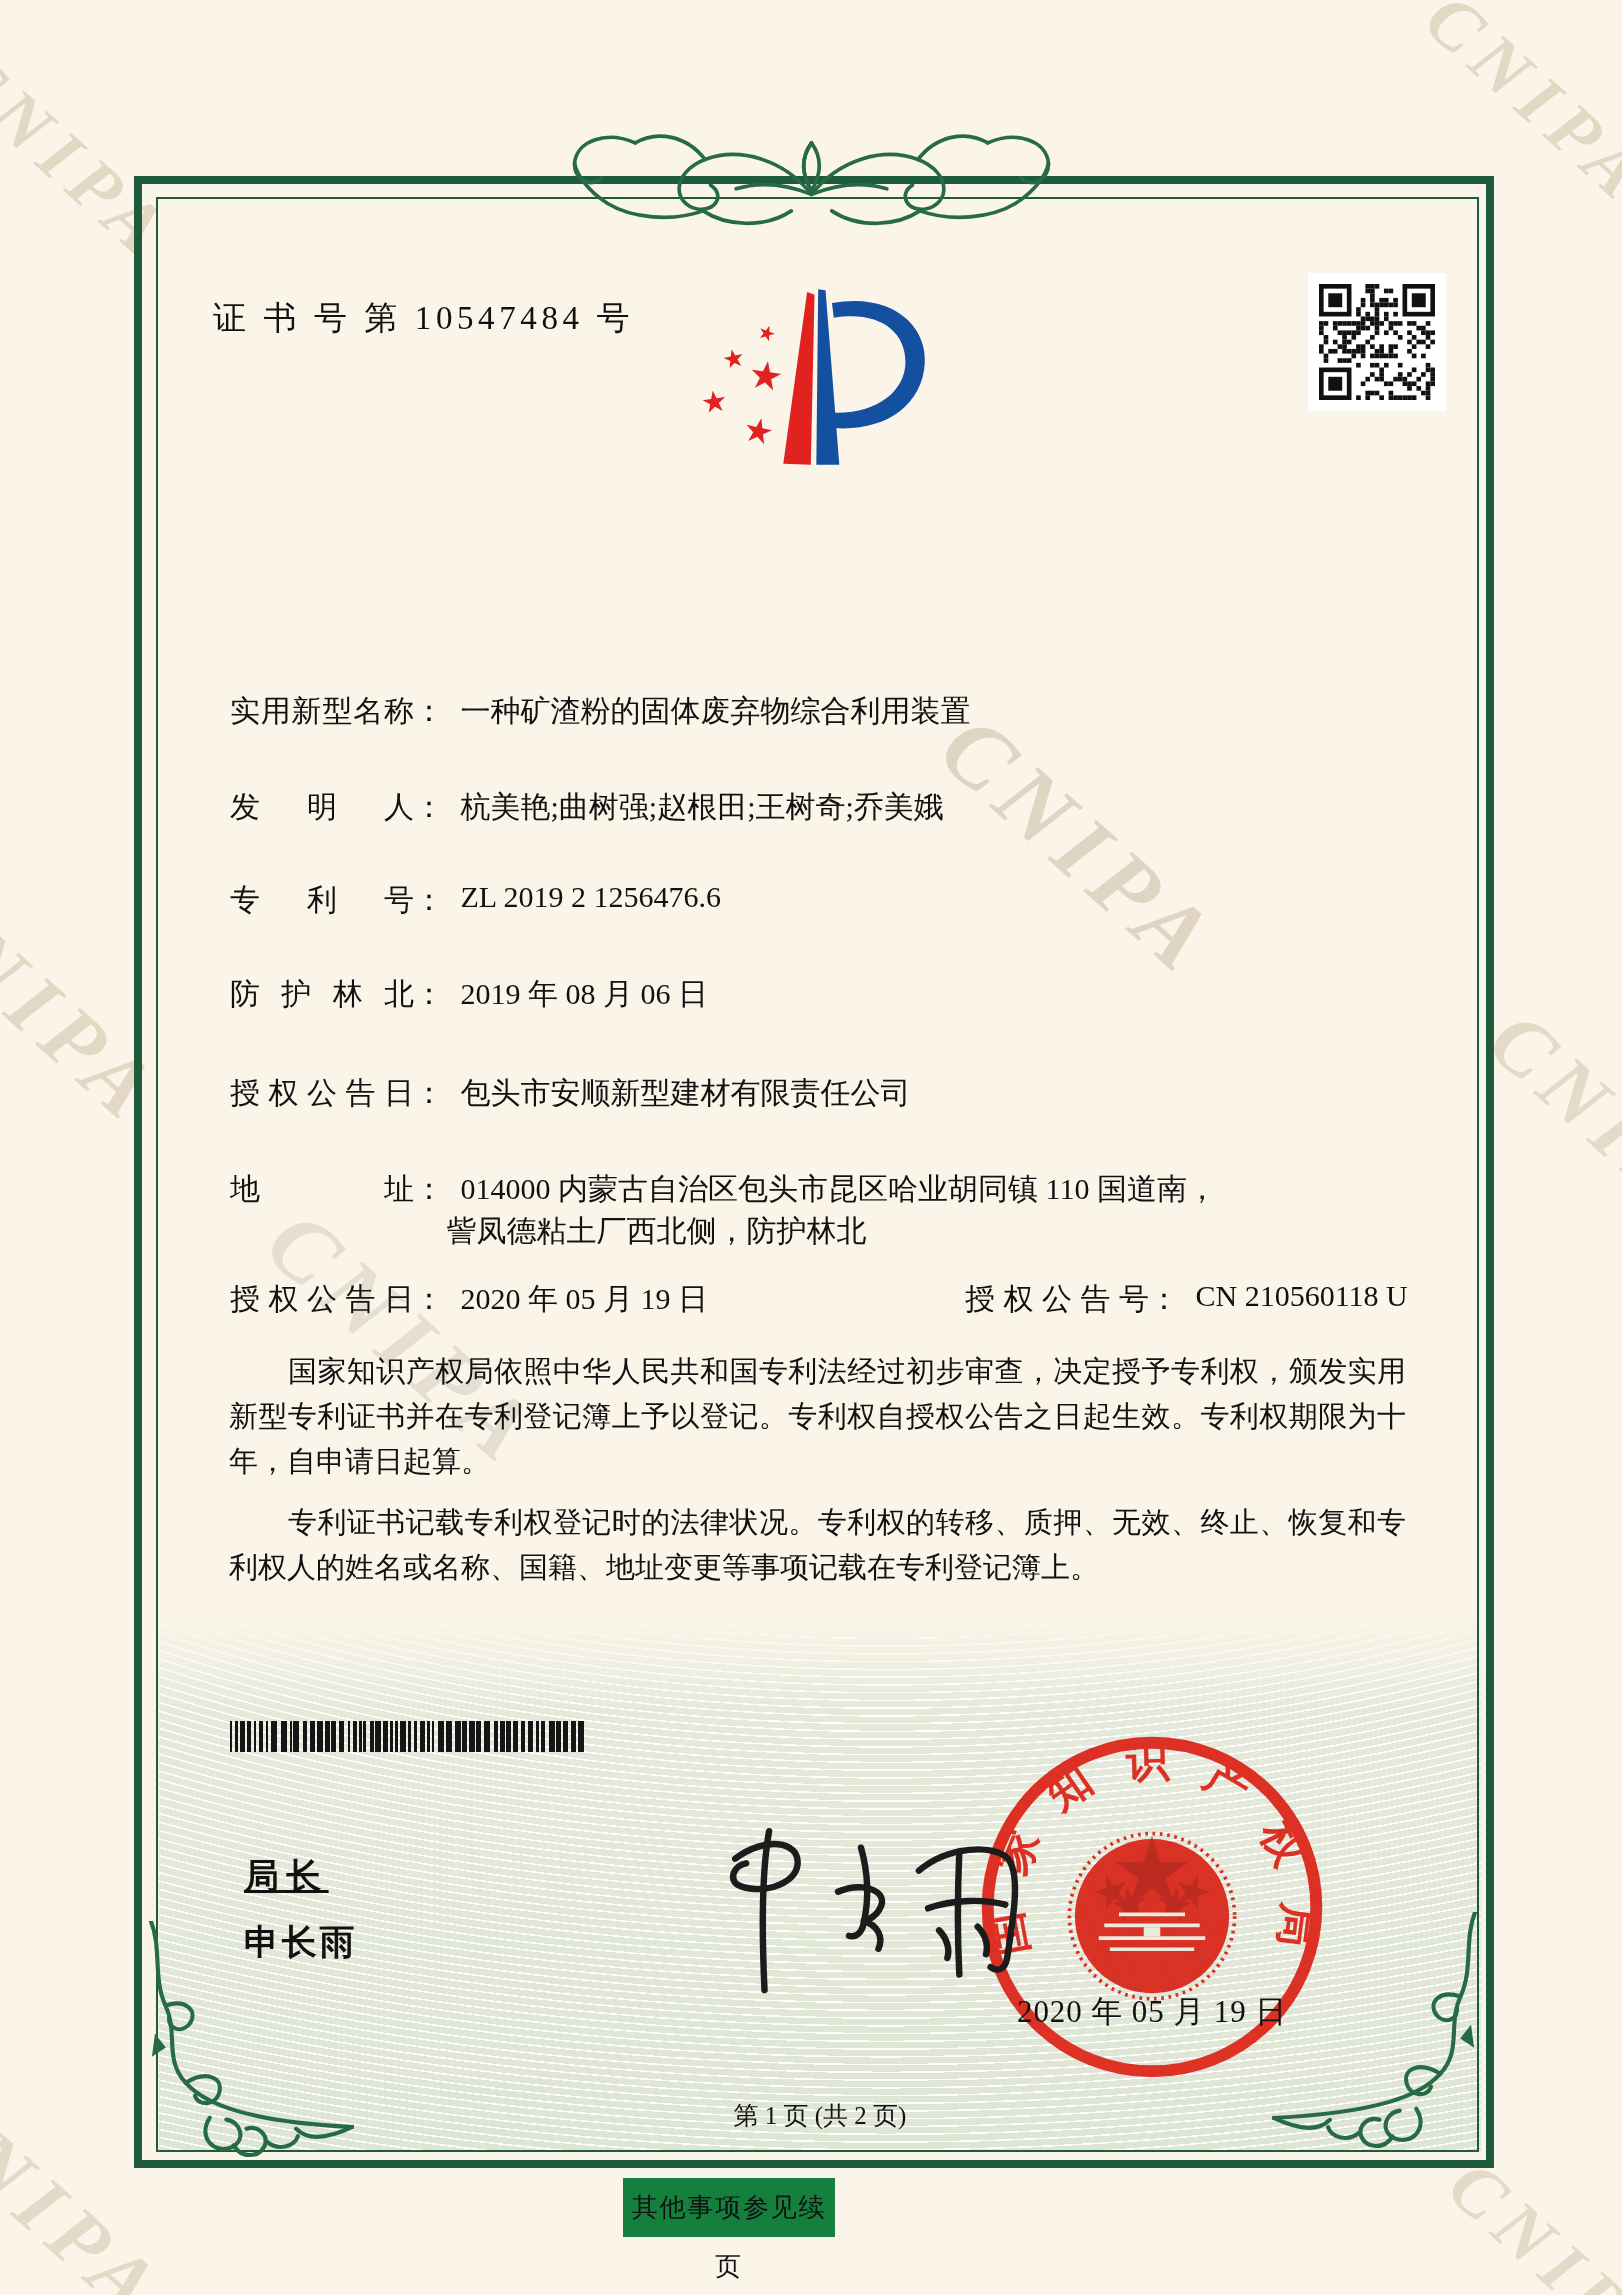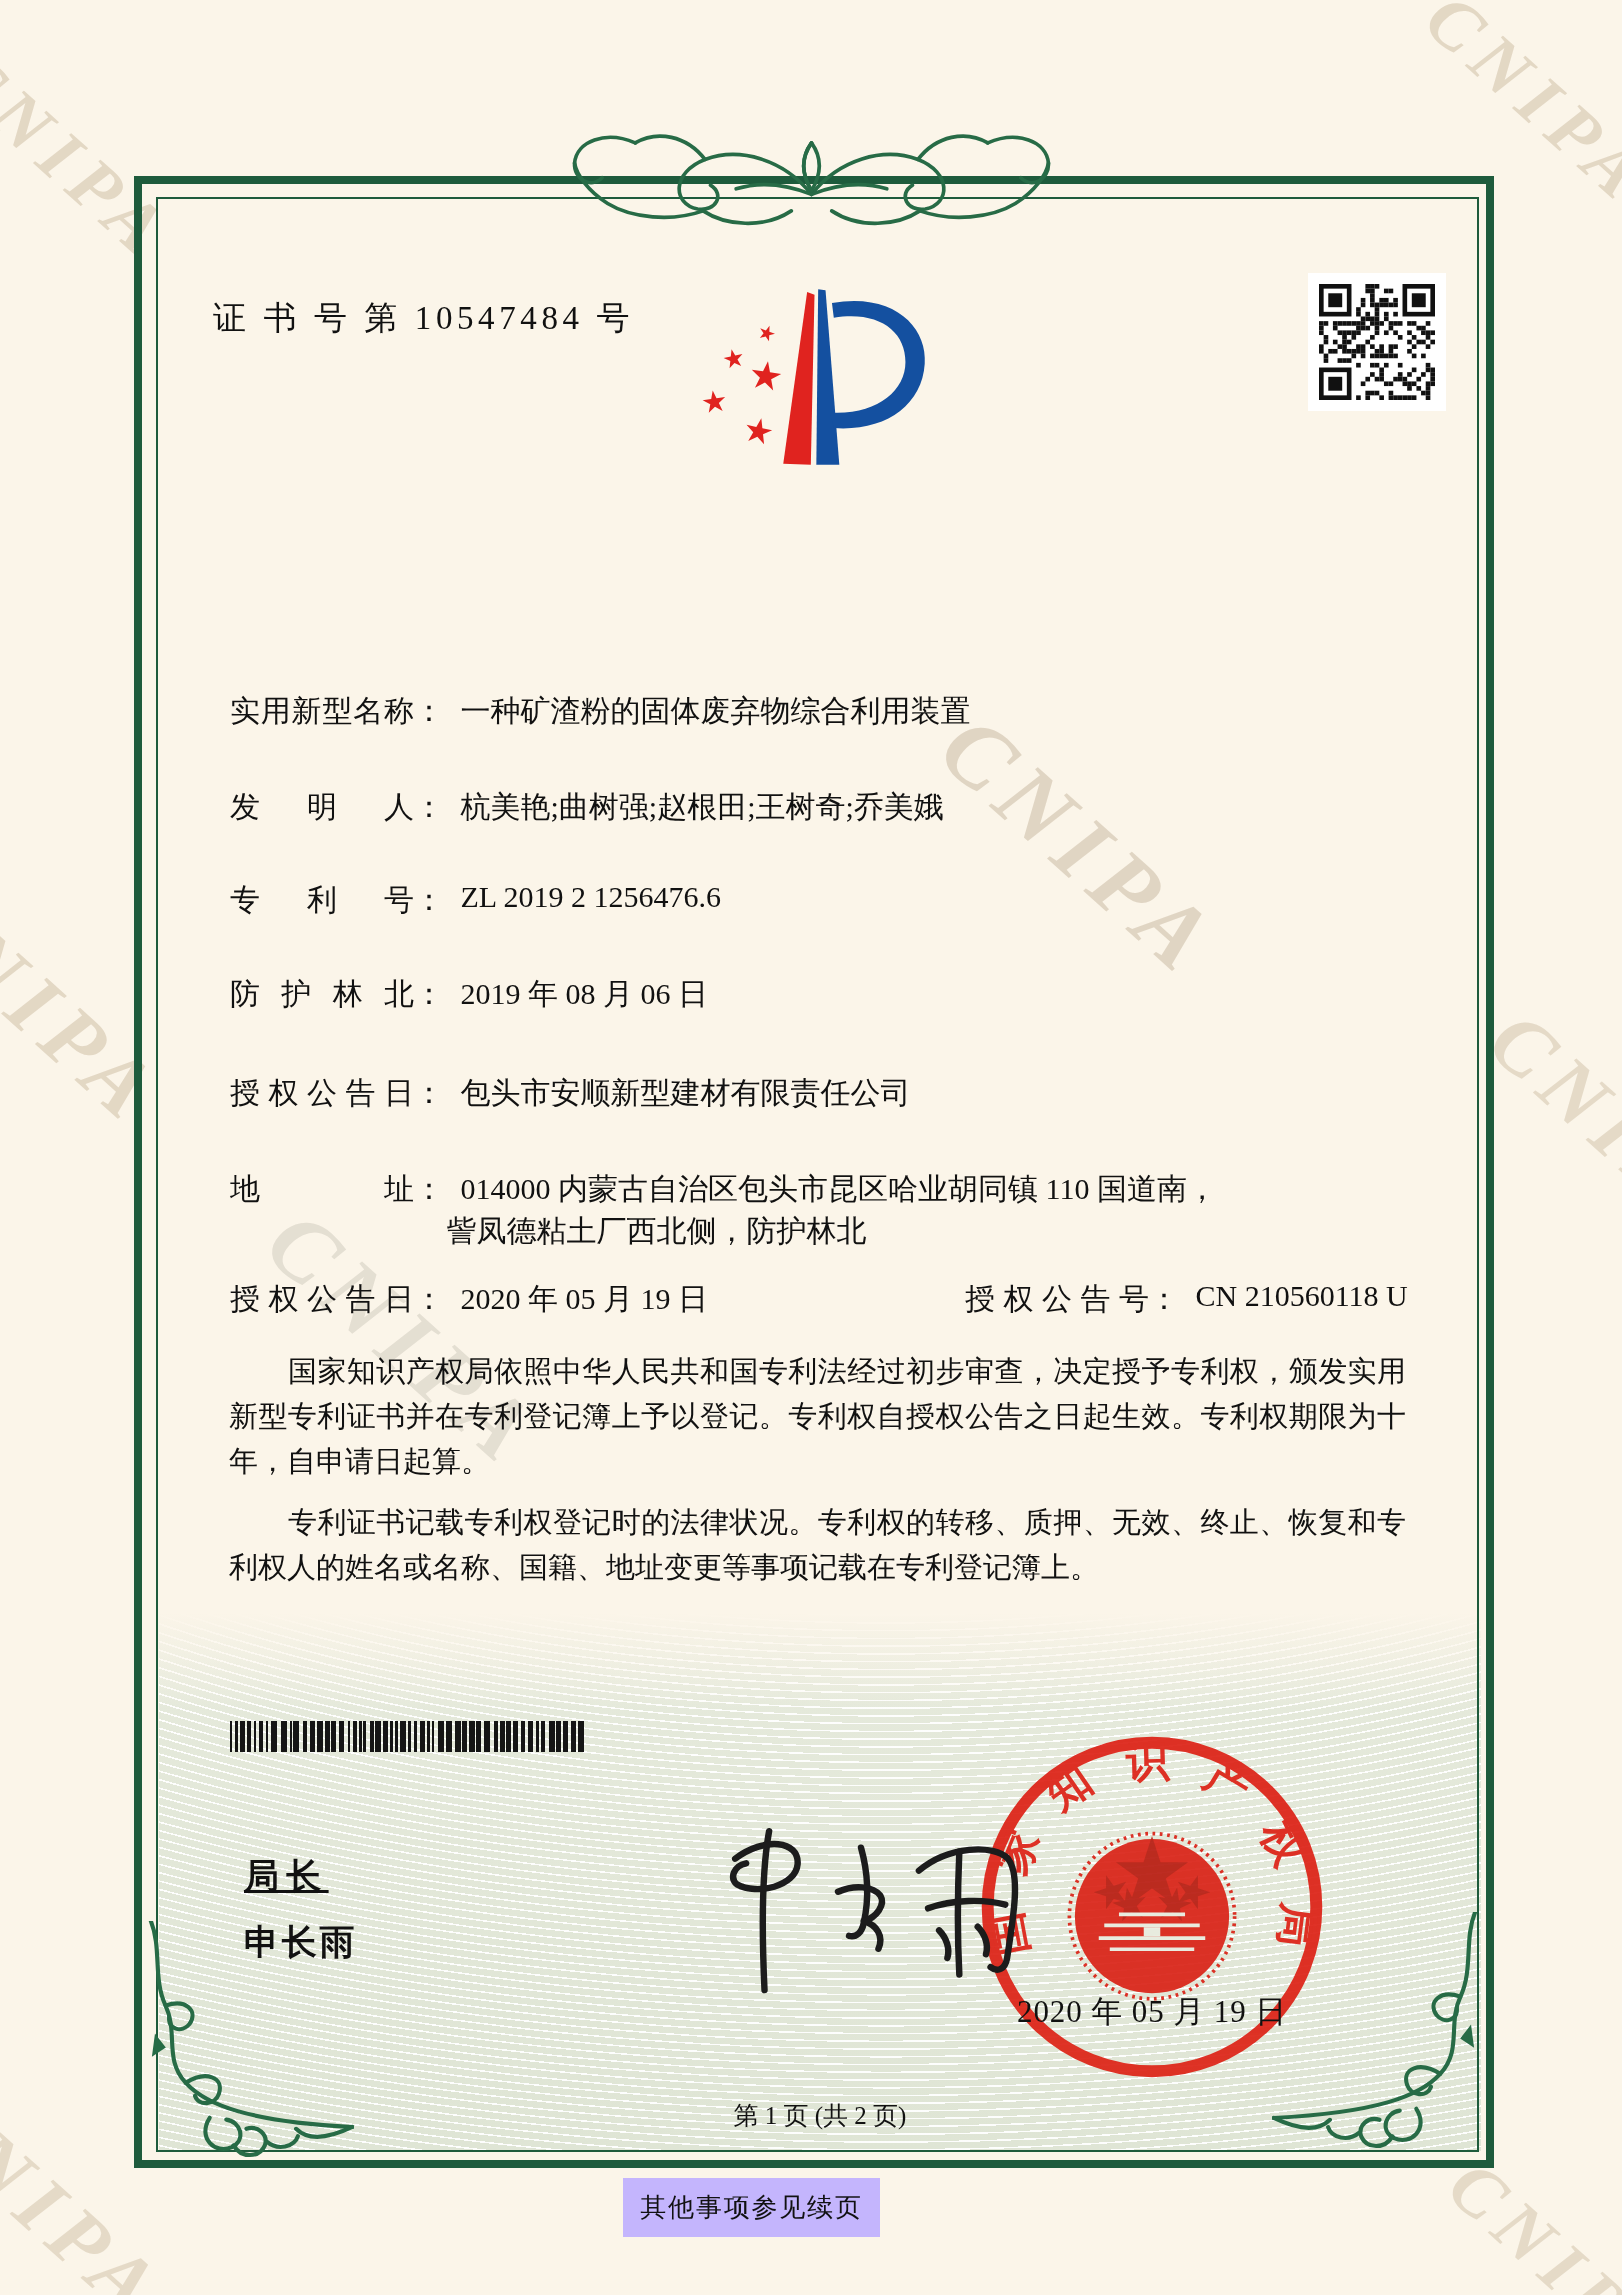--- a/index.html
+++ b/index.html
@@ -54,21 +54,21 @@
   .officer-title{position:absolute;left:244px;top:1853px;font-size:35px;font-weight:700;
       letter-spacing:7.3px;font-family:"Liberation Sans","DejaVu Sans",sans-serif;z-index:3;text-decoration:underline;}
   .officer-name{position:absolute;left:244px;top:1919px;font-size:35px;font-weight:700;
       letter-spacing:2.8px;font-family:"Liberation Sans","DejaVu Sans",sans-serif;z-index:3;}
   .signature{position:absolute;left:691px;top:1820px;z-index:6;}
   .seal{position:absolute;left:973px;top:1728px;width:358px;height:358px;z-index:5;}
   .seal-date{position:absolute;left:1017px;top:1991px;width:303px;font-size:31px;
       letter-spacing:0.9px;color:#111;z-index:7;white-space:nowrap;}
   .page-info{position:absolute;left:159px;top:2099px;width:1322px;text-align:center;
       font-size:25px;z-index:3;}
-  .cont-box{position:absolute;left:623px;top:2178px;width:257px;height:59px;background:#c4b5fd;
+  .cont-box{position:absolute;left:623px;top:2178px;width:212px;height:59px;background:#15803d;
       z-index:3;text-align:center;line-height:59px;font-size:26px;letter-spacing:1.8px;}
 </style>
 </head>
 <body>
 
 <div class="page">
 
   <span class="wm" style="left:-13.8px;top:32px;font-size:73px;color:rgba(208,192,166,0.55);">CNIPA</span>
   <span class="wm" style="left:1465px;top:-23px;font-size:73px;color:rgba(208,192,166,0.55);">CNIPA</span>
   <span class="wm" style="left:992px;top:693px;font-size:94px;color:rgba(206,192,170,0.6);">CNIPA</span>

